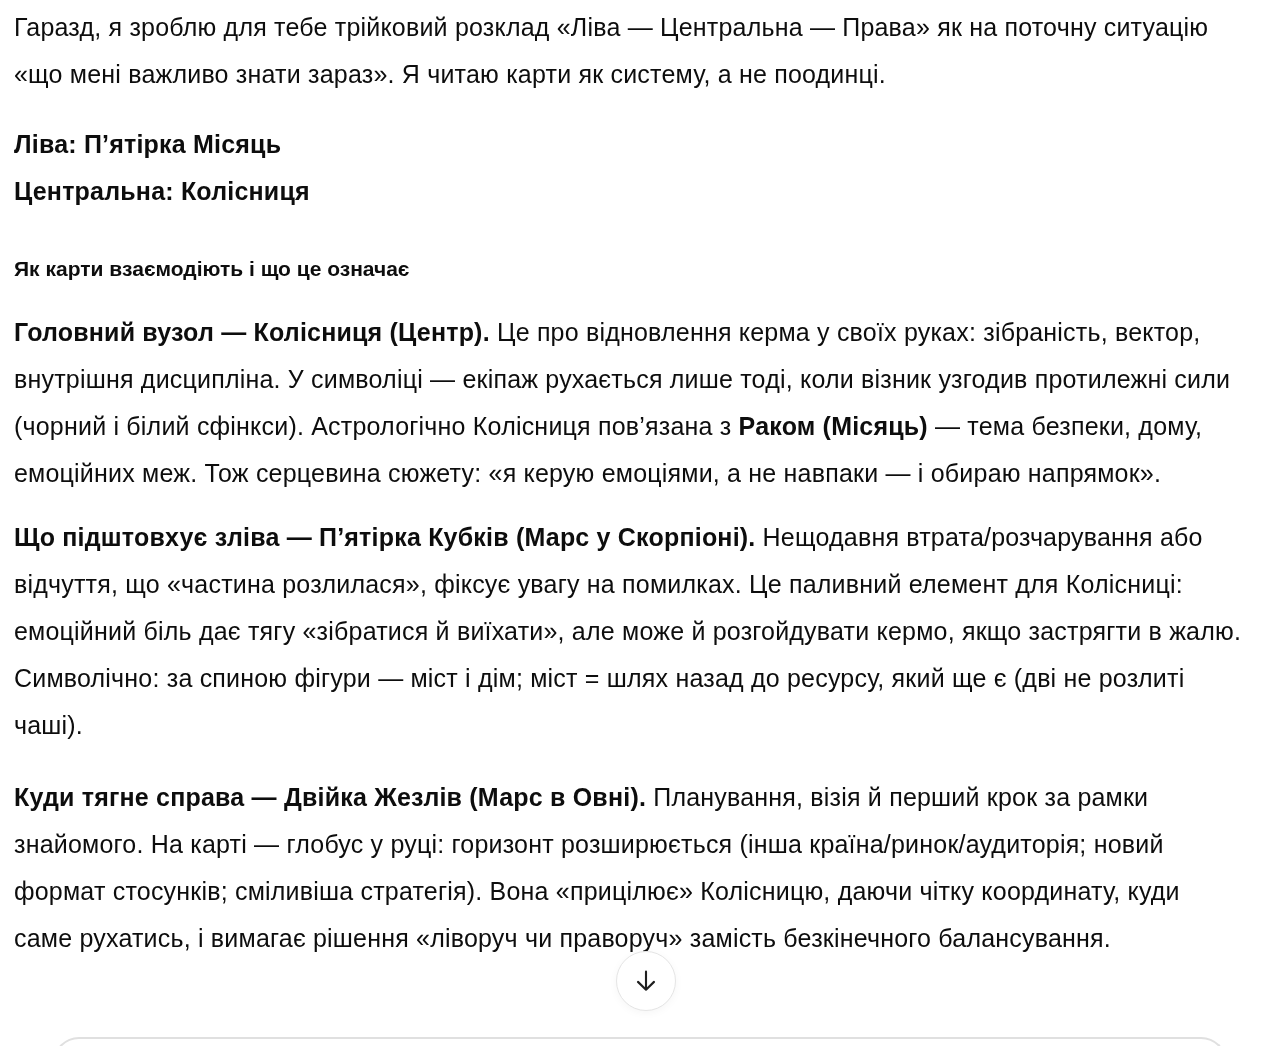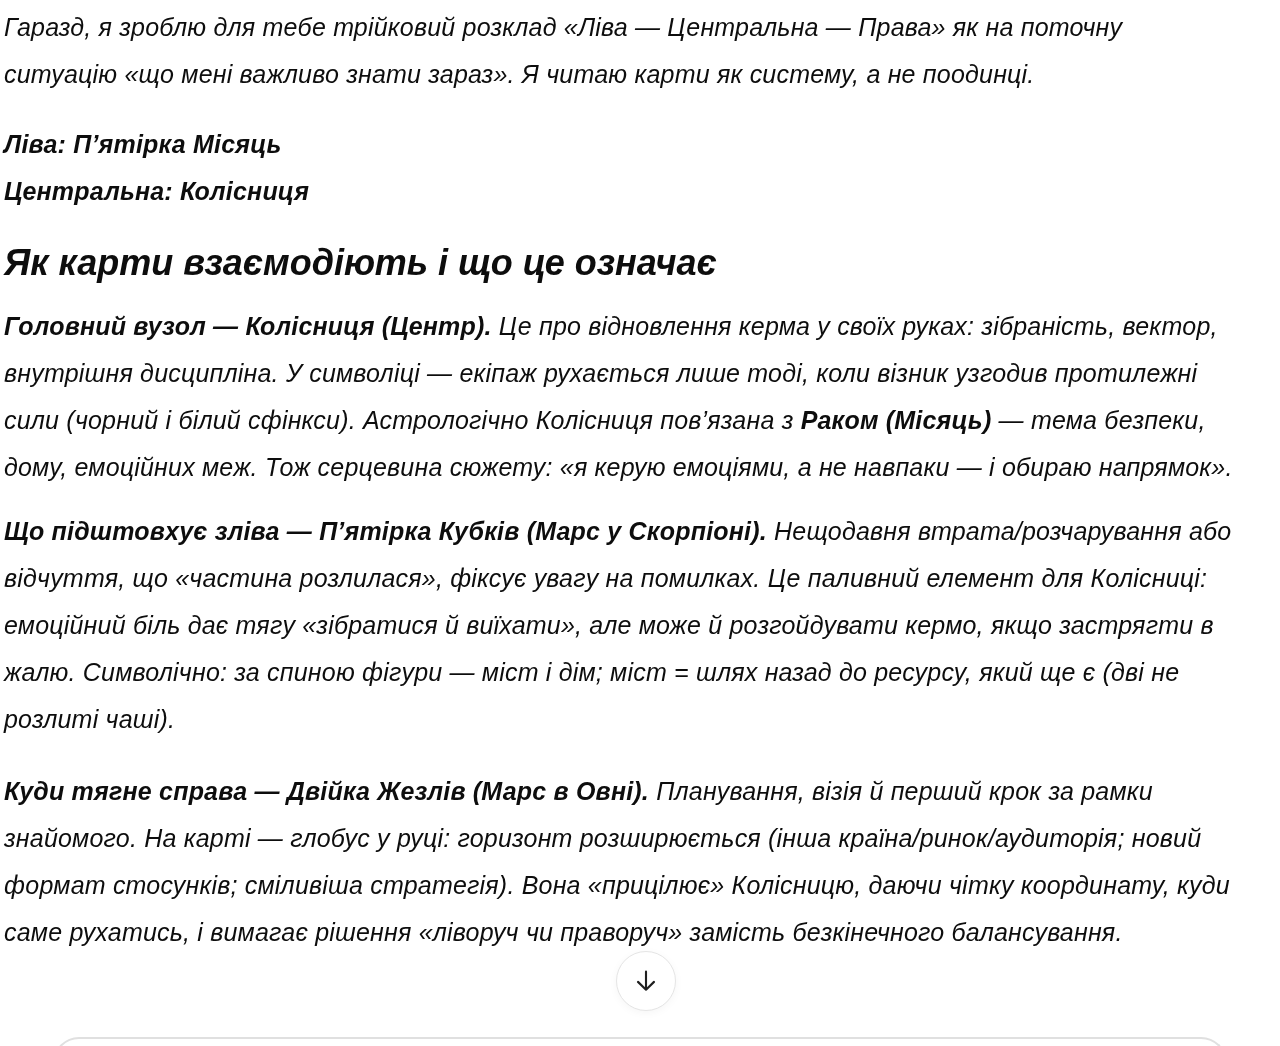--- a/index.html
+++ b/index.html
@@ -9,41 +9,40 @@
   body {
     width: 1280px;
     height: 1046px;
     background: #ffffff;
     overflow: hidden;
     position: relative;
     font-family: "Liberation Sans", "DejaVu Sans", sans-serif;
     color: #0d0d0d;
   }
   .message {
-    padding: 4px 14px 0 4px;
+    padding: 4px 14px 0 14px;
     box-sizing: border-box;
     width: 1256px;
-    font-style: italic;
   }
   .para {
     margin: 0;
     font-size: 25px;
     line-height: 47px;
     letter-spacing: 0.2px;
     font-weight: 400;
   }
   .para b { font-weight: 700; }
   .cards {
     margin-top: 23px;
     font-weight: 700;
   }
   .line { display: block; }
   .heading {
-    margin: 24px 0 0 0;
-    font-size: 36px;
+    margin: 30px 0 0 0;
+    font-size: 21px;
     line-height: 47px;
     font-weight: 700;
     letter-spacing: 0;
   }
   .mt17 { margin-top: 17px; }
   .mt25 { margin-top: 25px; }
   .scroll-btn {
     position: absolute;
     left: 616px;
     top: 951px;

